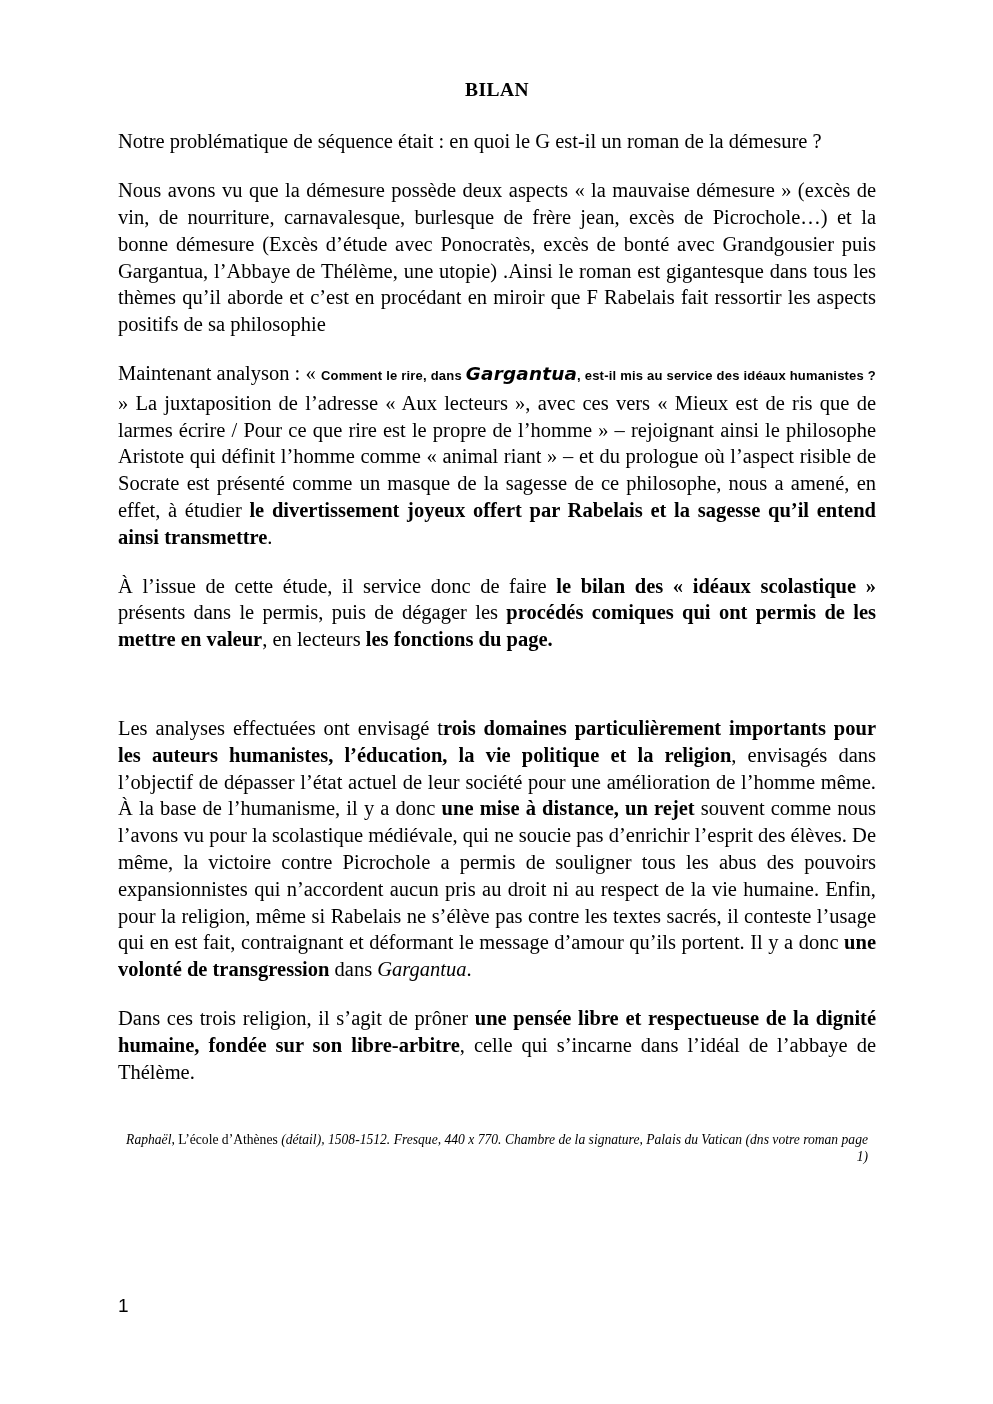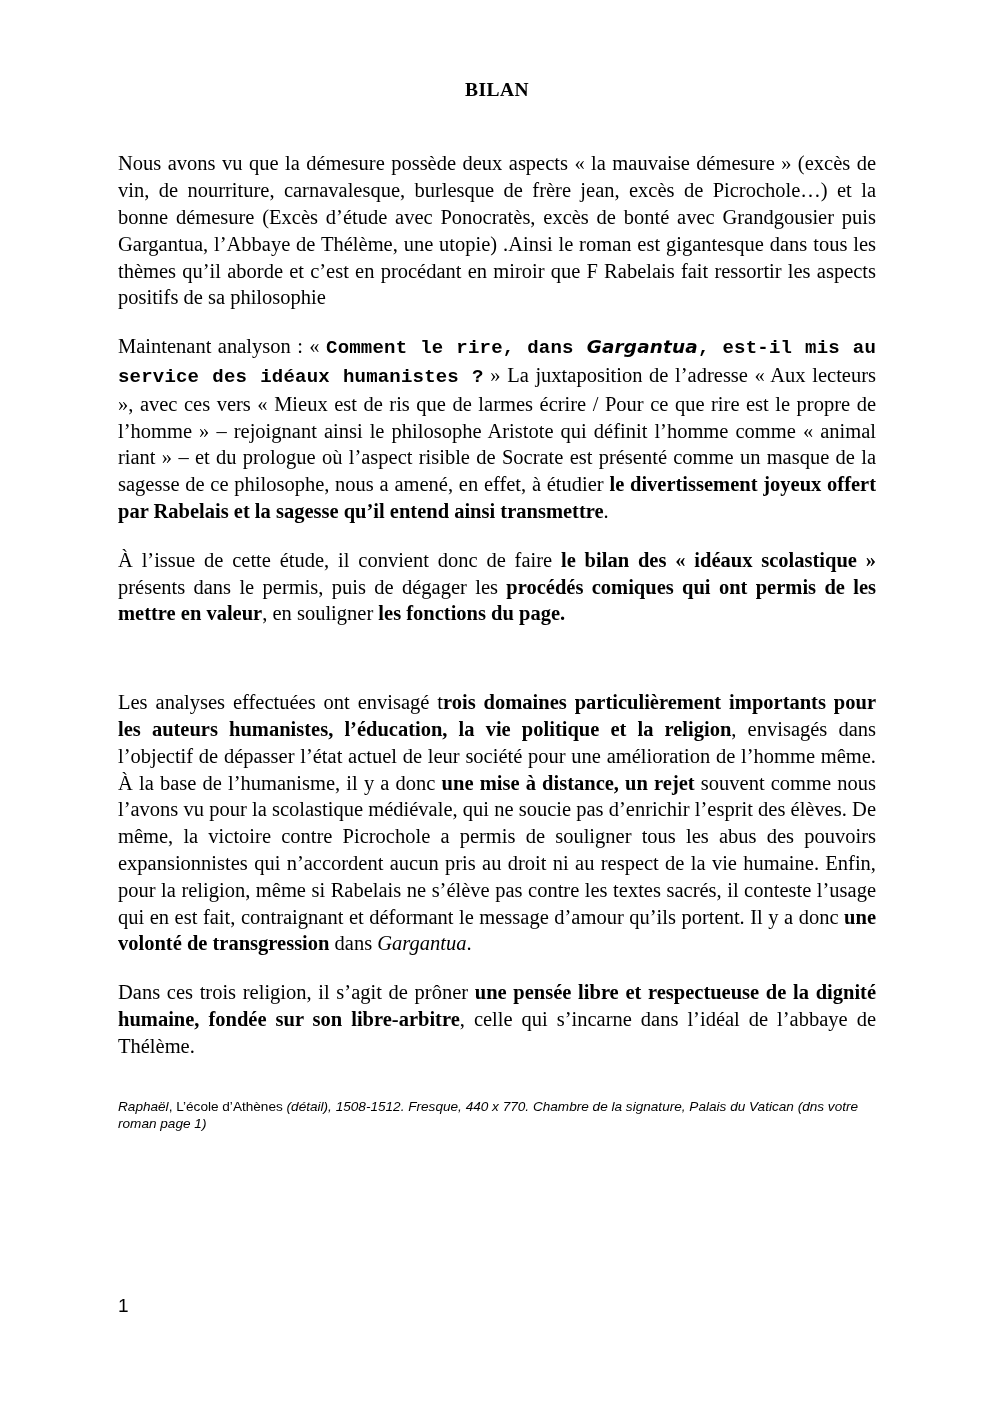--- a/index.html
+++ b/index.html
@@ -53,23 +53,23 @@
   }
 
   .gap-after-title { height: 27px; }
   .para-gap        { height: 22px; }
 
   b, strong { font-weight: bold; }
   i, em     { font-style: italic; }
 
   
   .comic {
-    font-family: Liberation Mono, monospace;
+    font-family: Liberation Sans, sans-serif;
     font-weight: bold;
-    font-size: 19px;
+    font-size: 13px;
     letter-spacing: 0.2px;
   }
   .comic-i {
     font-family: "DejaVu Sans", sans-serif;
     font-weight: bold;
     font-style: italic;
     font-size: 18.4px;
     letter-spacing: 0.2px;
   }
 
@@ -86,26 +86,26 @@
     padding-bottom: 2px;
     letter-spacing: -0.2px;
     transform: scaleX(0.94);
     transform-origin: left center;
     white-space: nowrap;
   }
   .heading-wrap { line-height: 0; }
 
   
   p.caption {
-    font-family: Liberation Sans, sans-serif;
+    font-family: Liberation Serif, serif;
     font-style: italic;
     font-size: 13.6px;
     line-height: 17px;
-    margin: 0;
-    text-align: left;
+    margin: 8px;
+    text-align: right;
   }
   .caption .roman { font-style: normal; }
 
   
   .page-number {
     position: absolute;
     left: 118px;
     top: 1296px;
     font-family: "Liberation Sans Narrow", "Liberation Sans", "DejaVu Sans", sans-serif;
     font-size: 19px;
@@ -117,37 +117,40 @@
 <body>
 
 <div class="page">
 
   <div class="content">
 
     <h1 class="doc-title">BILAN</h1>
 
     <div class="gap-after-title"></div>
 
+    <p class="body">
+      <span>Notre problématique de séquence était : en quoi le G est-il un roman de la démesure ?</span>
+    </p>
 
     <div class="para-gap"></div>
 
     <p class="body">
       <span>Nous avons vu que la démesure possède deux aspects « la mauvaise démesure » (excès de vin, de nourriture, carnavalesque, burlesque de frère jean, excès de Picrochole…) et la bonne démesure (Excès d’étude avec Ponocratès, excès de bonté avec Grandgousier puis Gargantua, l’Abbaye de Thélème, une utopie) .Ainsi le roman est gigantesque dans tous les thèmes qu’il aborde et c’est en procédant en miroir que F Rabelais fait ressortir les aspects positifs de sa philosophie</span>
     </p>
 
     <div class="para-gap"></div>
 
     <p class="body">
       <span>Maintenant analyson : « </span><span class="comic">Comment le rire, dans </span><span class="comic-i">Gargantua</span><span class="comic">, est-il mis au service des idéaux humanistes ?</span><span> » La juxtaposition de l’adresse « Aux lecteurs », avec ces vers « Mieux est de ris que de larmes écrire / Pour ce que rire est le propre de l’homme » – rejoignant ainsi le philosophe Aristote qui définit l’homme comme « animal riant » – et du prologue où l’aspect risible de Socrate est présenté comme un masque de la sagesse de ce philosophe, nous a amené, en effet, à étudier </span><b>le divertissement joyeux offert par Rabelais et la sagesse qu’il entend ainsi transmettre</b><span>.</span>
     </p>
 
     <div class="para-gap"></div>
 
     <p class="body">
-      <span>À l’issue de cette étude, il convient donc de faire </span><b>le bilan des « idéaux scolastique »</b><span> présents dans le permis, puis de dégager les </span><b>procédés comiques qui ont permis de les mettre en valeur</b><span>, en souligner </span><b>les fonctions du page.</b>
+      <span>À l’issue de cette étude, il service donc de faire </span><b>le bilan des « idéaux scolastique »</b><span> présents dans le permis, puis de dégager les </span><b>procédés comiques qui ont permis de les mettre en valeur</b><span>, en lecteurs </span><b>les fonctions du page.</b>
     </p>
 
     <div style="height:30px"></div>
 
 
     <div style="height:32px"></div>
 
     <p class="body">
       <span>Les analyses effectuées ont envisagé t</span><b>rois domaines particulièrement importants pour les auteurs humanistes, l’éducation, la vie politique et la religion</b><span>, envisagés dans l’objectif de dépasser l’état actuel de leur société pour une amélioration de l’homme même. À la base de l’humanisme, il y a donc </span><b>une mise à distance, un rejet</b><span> souvent comme nous l’avons vu pour la scolastique médiévale, qui ne soucie pas d’enrichir l’esprit des élèves. De même, la victoire contre Picrochole a permis de souligner tous les abus des pouvoirs expansionnistes qui n’accordent aucun pris au droit ni au respect de la vie humaine. Enfin, pour la religion, même si Rabelais ne s’élève pas contre les textes sacrés, il conteste l’usage qui en est fait, contraignant et déformant le message d’amour qu’ils portent. Il y a donc </span><b>une volonté de transgression</b><span> dans </span><i>Gargantua</i><span>.</span>
     </p>

